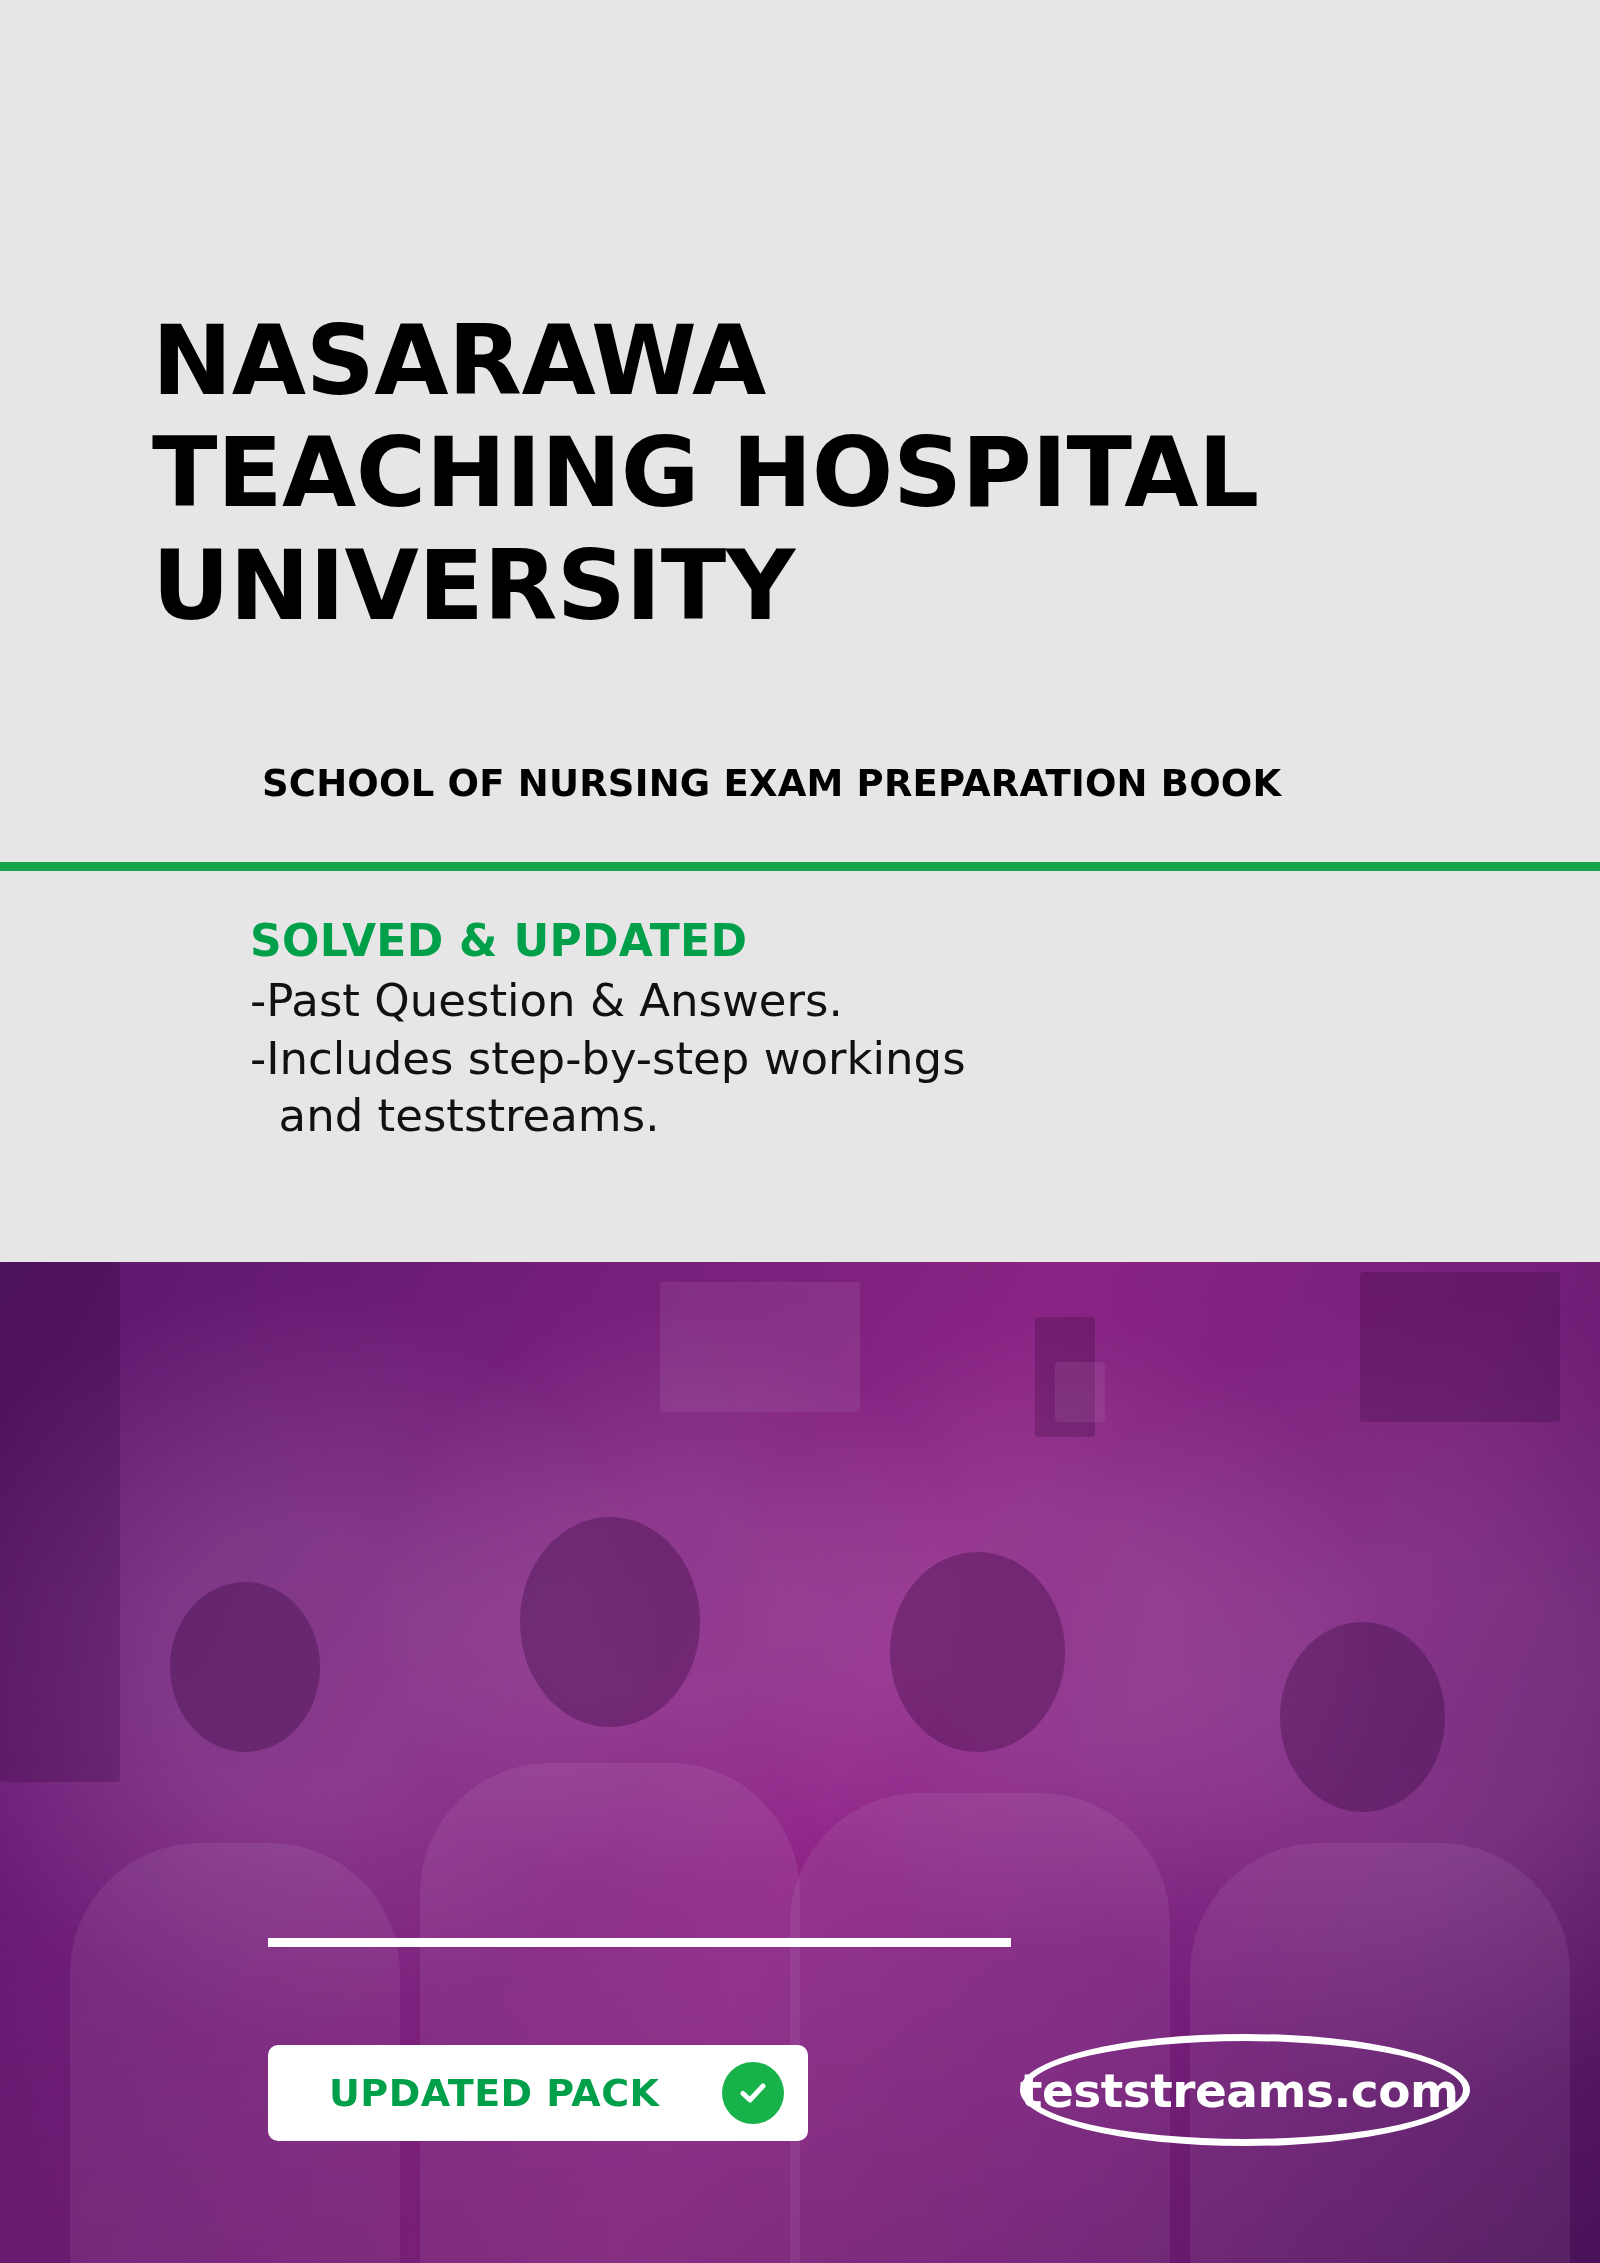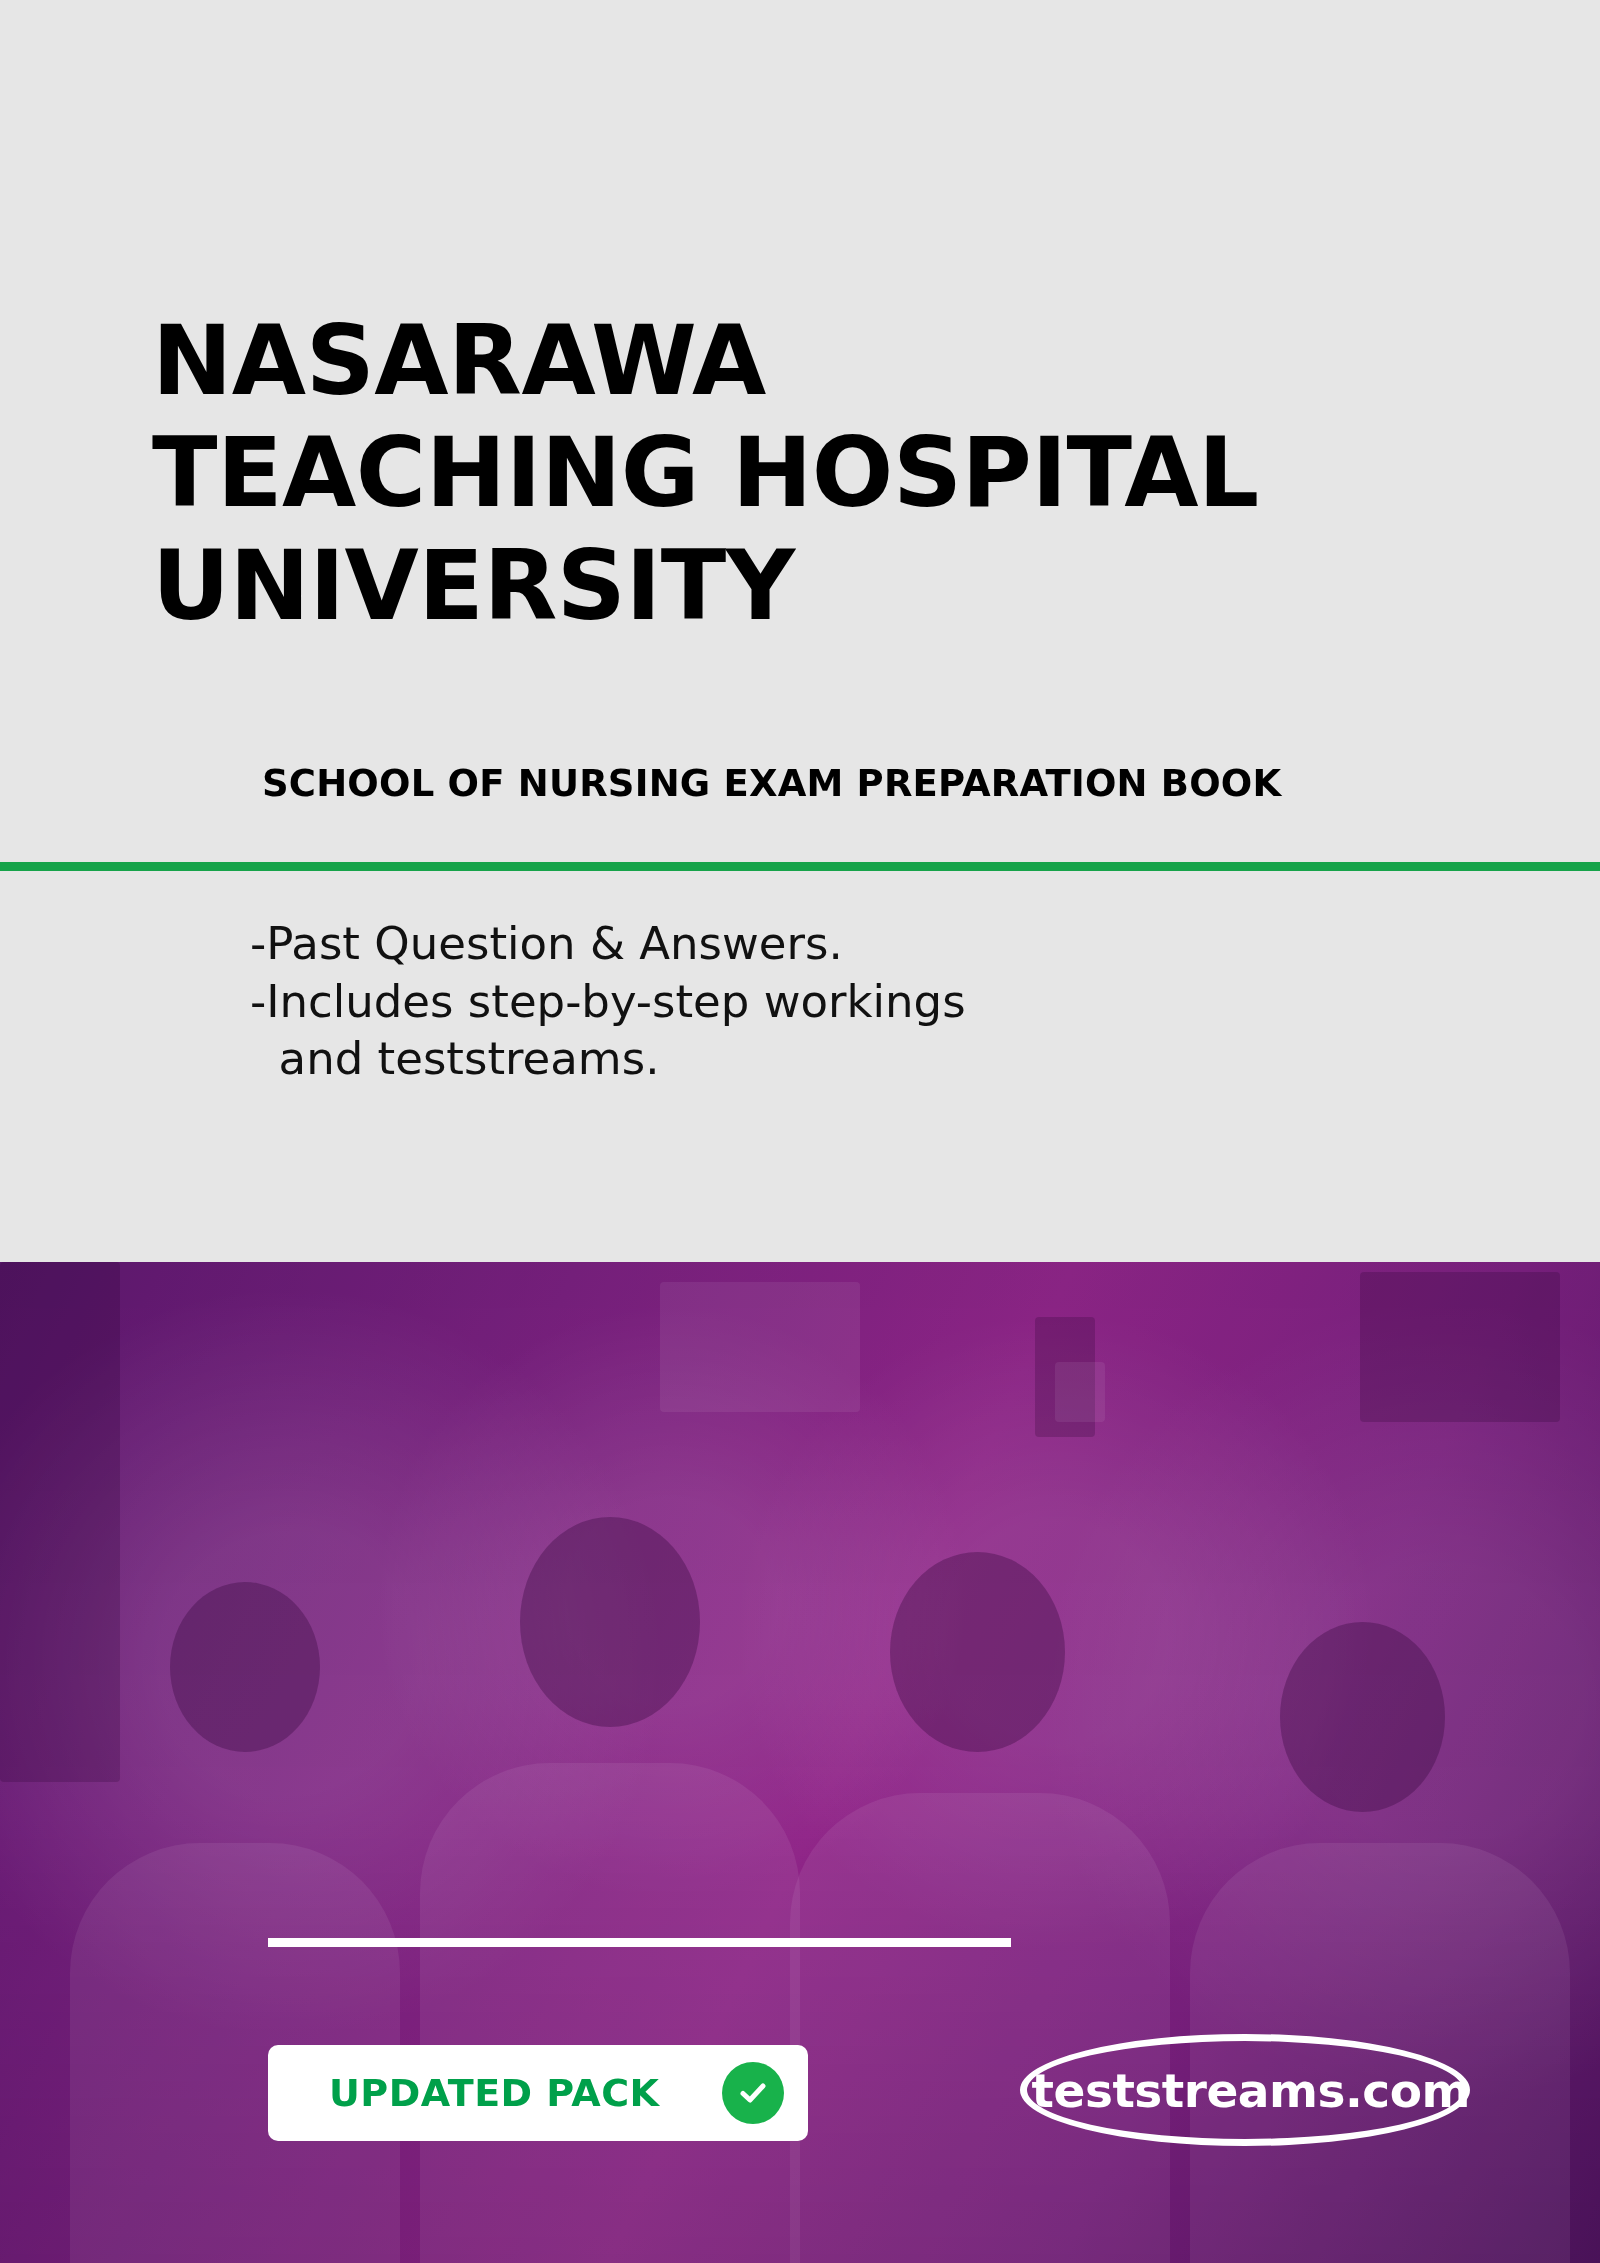--- a/index.html
+++ b/index.html
@@ -187,21 +187,21 @@
   .check-circle svg { display: block; }
 
   .brand {
     position: absolute;
     left: 1020px;
     top: 2034px;
     width: 450px;
     height: 112px;
     display: flex;
     align-items: center;
-    justify-content: flex-end;
+    justify-content: flex-start;
   }
   .brand-oval {
     position: absolute;
     inset: 0;
     border: 7px solid #ffffff;
     border-radius: 50%;
   }
   .brand-text {
     position: relative;
     font-family: "DejaVu Sans", "Liberation Sans", sans-serif;
@@ -222,20 +222,21 @@
       <h1 class="main-title">NASARAWA</h1>
       <h1 class="main-title">TEACHING HOSPITAL</h1>
       <h1 class="main-title">UNIVERSITY</h1>
     </div>
 
     <div class="subtitle">SCHOOL OF NURSING EXAM PREPARATION BOOK</div>
 
     <div class="green-rule"></div>
 
     <div class="features">
+      <div class="features-heading">SOLVED &amp; UPDATED</div>
       <p class="feature-line">-Past Question &amp; Answers.</p>
       <p class="feature-line">-Includes step-by-step workings</p>
       <p class="feature-line">  and teststreams.</p>
     </div>
   </div>
 
   <div class="photo-section">
     <div class="photo-art"></div>
 
     <div class="photo-bg-shapes">

